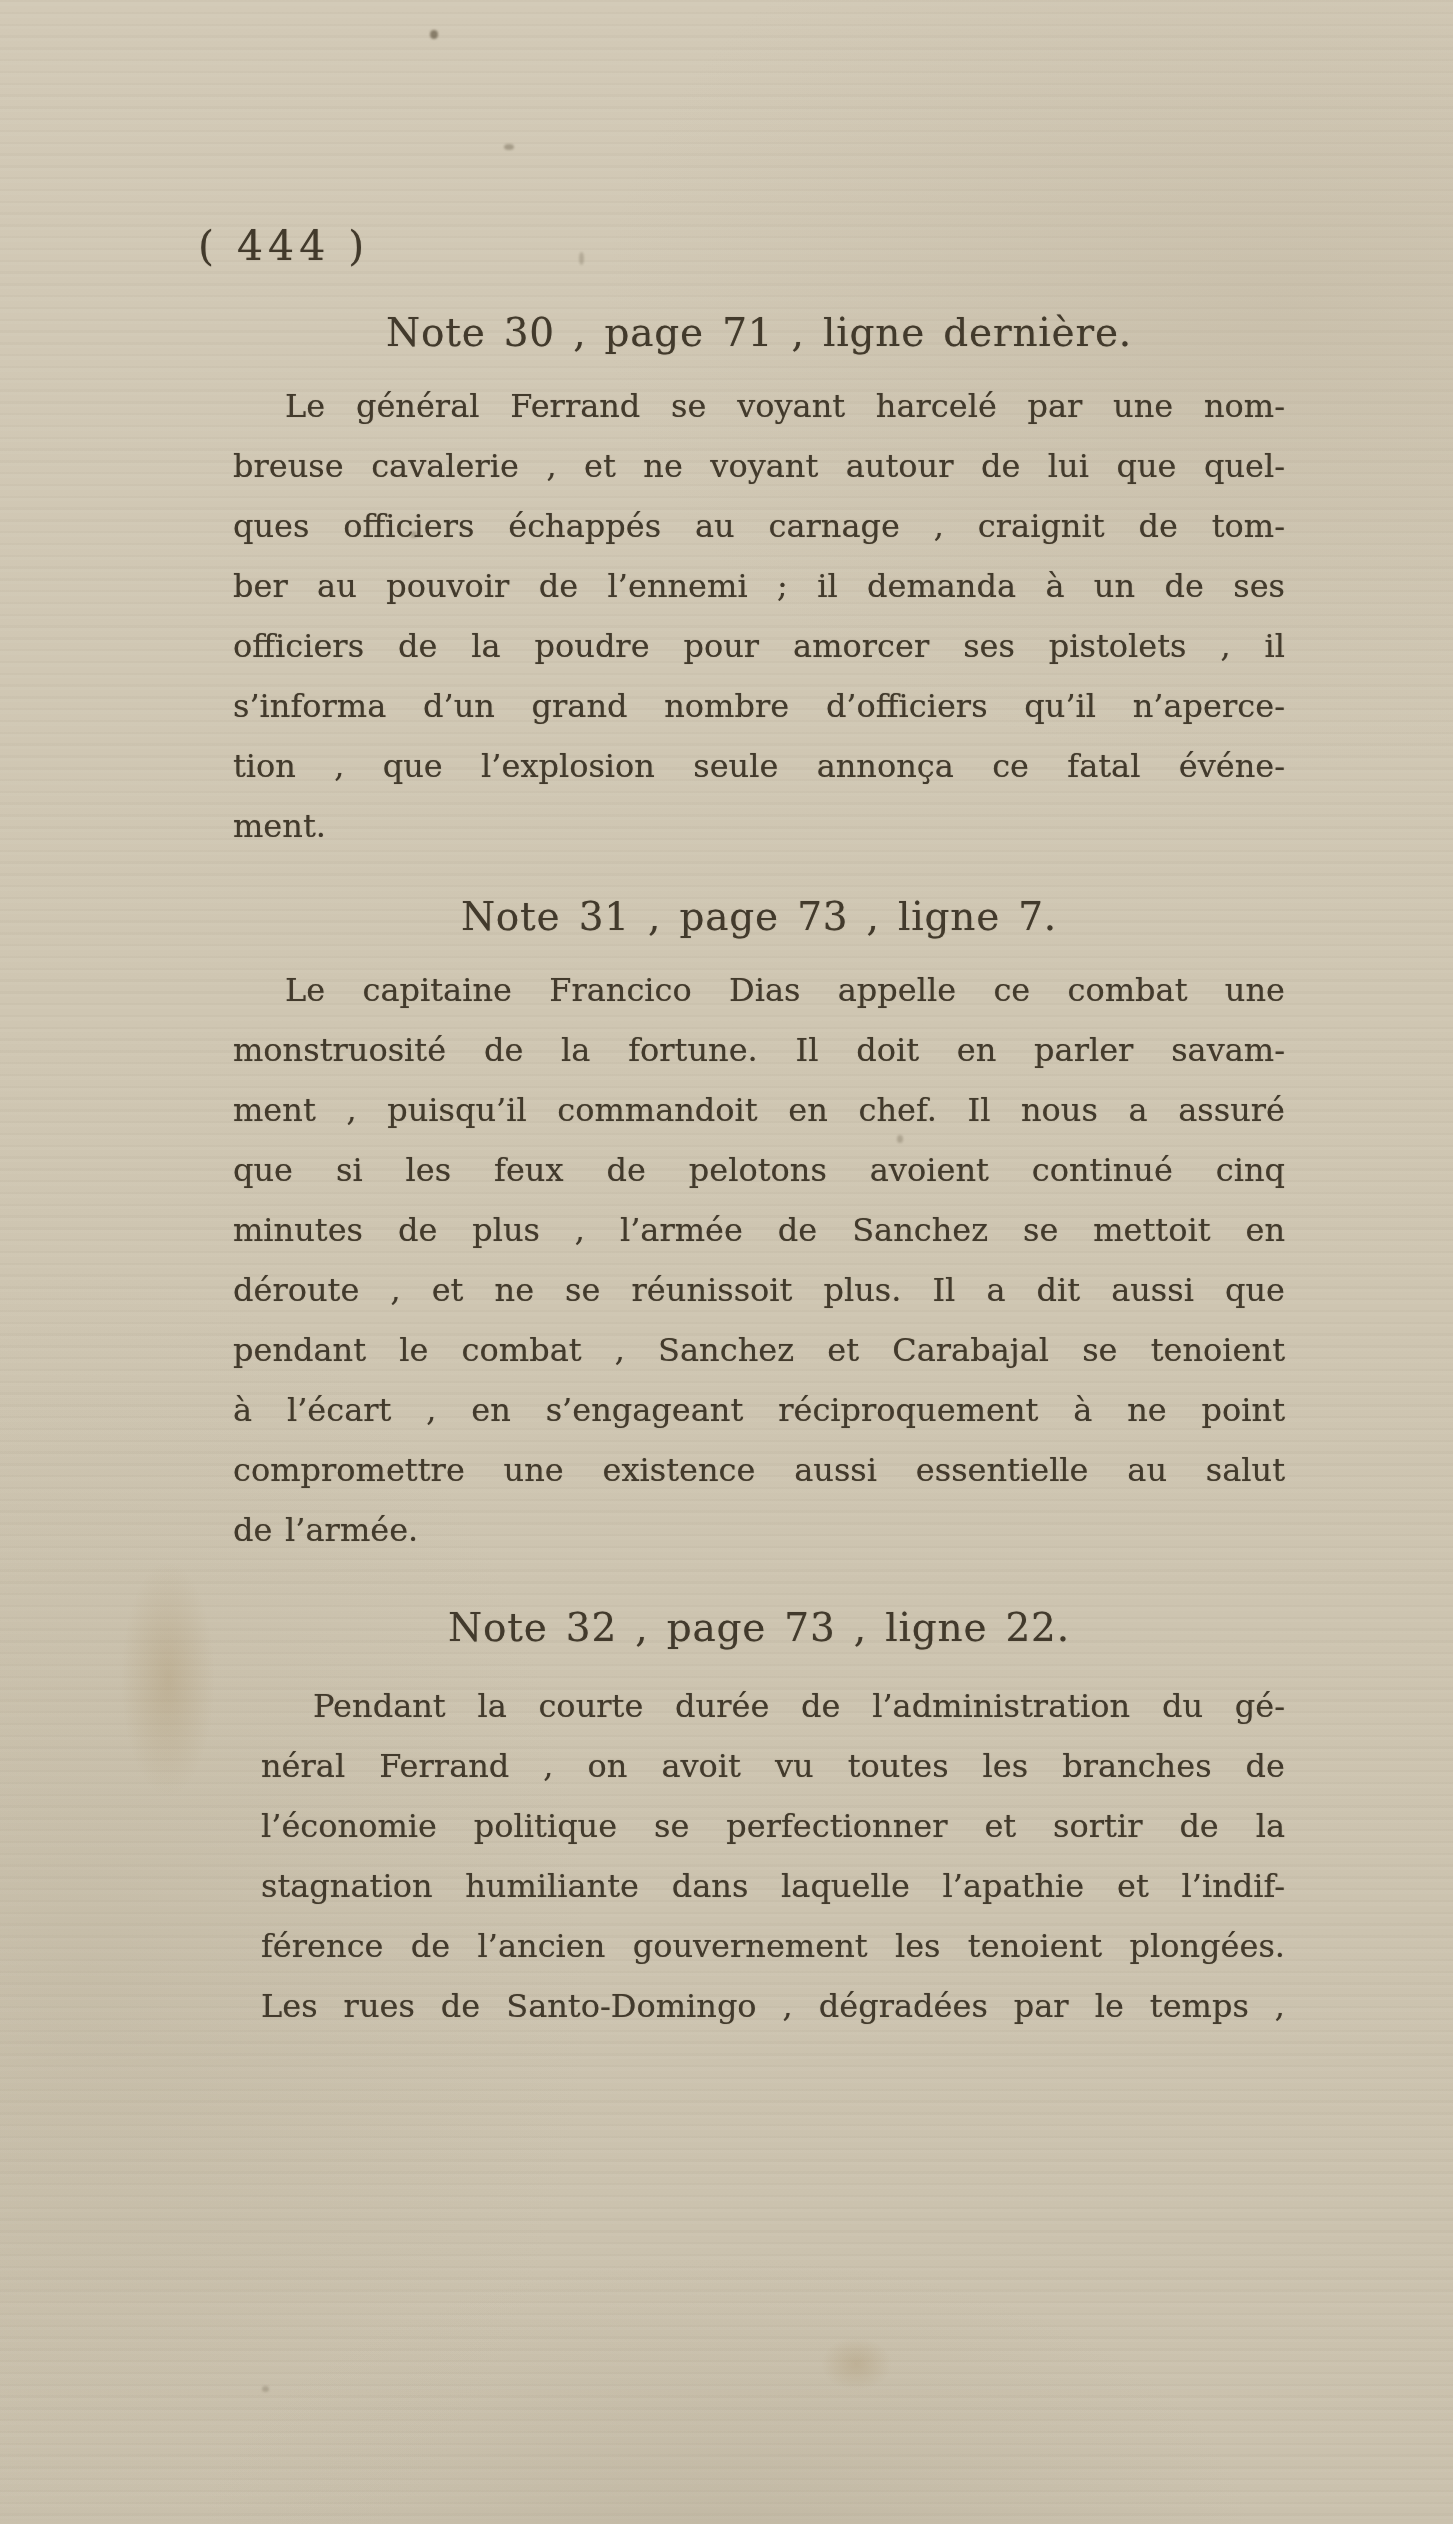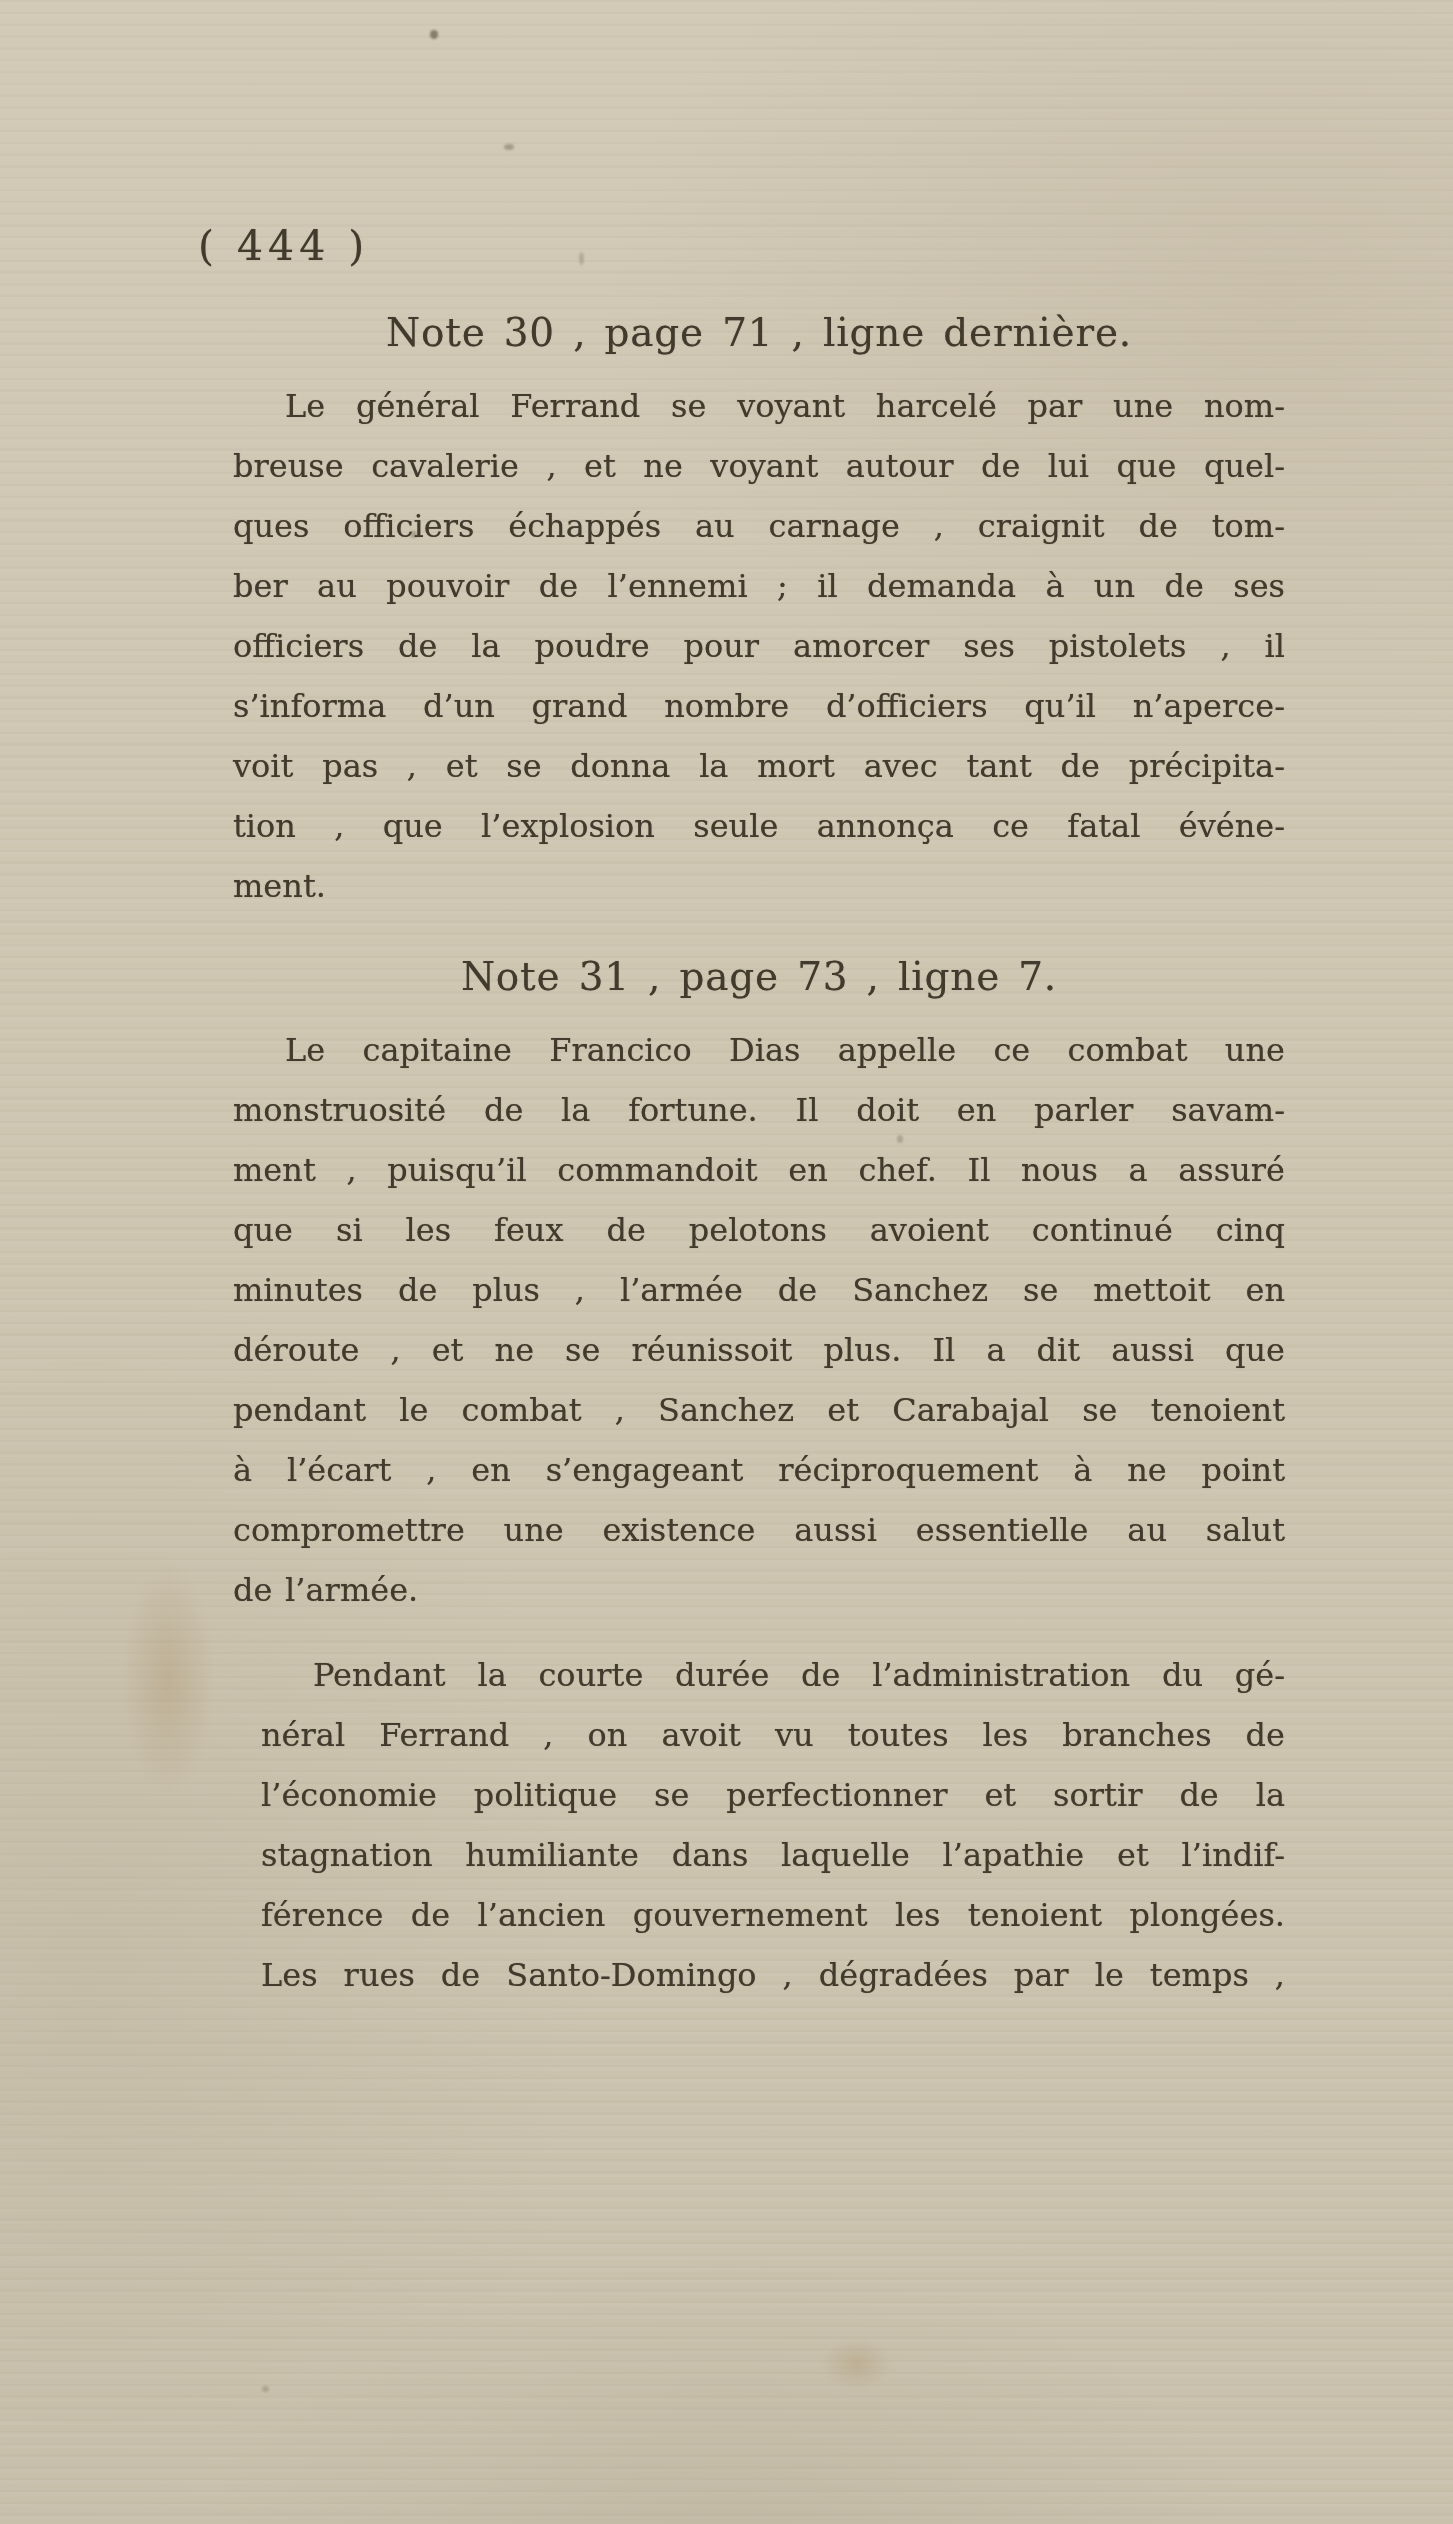--- a/index.html
+++ b/index.html
@@ -90,21 +90,20 @@
 
   <div>
     <div class="note-heading h-1">Note 30 , page 71 , ligne dernière.</div>
     <div class="note-paragraph">
       <div class="pline indent">Le général Ferrand se voyant harcelé par une nom-</div>
       <div class="pline">breuse cavalerie , et ne voyant autour de lui que quel-</div>
       <div class="pline">ques officiers échappés au carnage , craignit de tom-</div>
       <div class="pline">ber au pouvoir de l’ennemi ; il demanda à un de ses</div>
       <div class="pline">officiers de la poudre pour amorcer ses pistolets , il</div>
       <div class="pline">s’informa d’un grand nombre d’officiers qu’il n’aperce-</div>
-      <div class="pline">voit pas , et se donna la mort avec tant de précipita-</div>
       <div class="pline">tion , que l’explosion seule annonça ce fatal événe-</div>
       <div class="pline last">ment.</div>
     </div>
   </div>
 
   <div>
     <div class="note-heading h-2">Note 31 , page 73 , ligne 7.</div>
     <div class="note-paragraph">
       <div class="pline indent">Le capitaine Francico Dias appelle ce combat une</div>
       <div class="pline">monstruosité de la fortune. Il doit en parler savam-</div>
@@ -113,20 +112,21 @@
       <div class="pline">minutes de plus , l’armée de Sanchez se mettoit en</div>
       <div class="pline">déroute , et ne se réunissoit plus. Il a dit aussi que</div>
       <div class="pline">pendant le combat , Sanchez et Carabajal se tenoient</div>
       <div class="pline">à l’écart , en s’engageant réciproquement à ne point</div>
       <div class="pline">compromettre une existence aussi essentielle au salut</div>
       <div class="pline last">de l’armée.</div>
     </div>
   </div>
 
   <div>
+    <div class="note-heading h-3">Note 32 , page 73 , ligne 22.</div>
     <div class="note-paragraph p-3">
       <div class="pline indent">Pendant la courte durée de l’administration du gé-</div>
       <div class="pline">néral Ferrand , on avoit vu toutes les branches de</div>
       <div class="pline">l’économie politique se perfectionner et sortir de la</div>
       <div class="pline">stagnation humiliante dans laquelle l’apathie et l’indif-</div>
       <div class="pline">férence de l’ancien gouvernement les tenoient plongées.</div>
       <div class="pline">Les rues de Santo-Domingo , dégradées par le temps ,</div>
     </div>
   </div>
 

